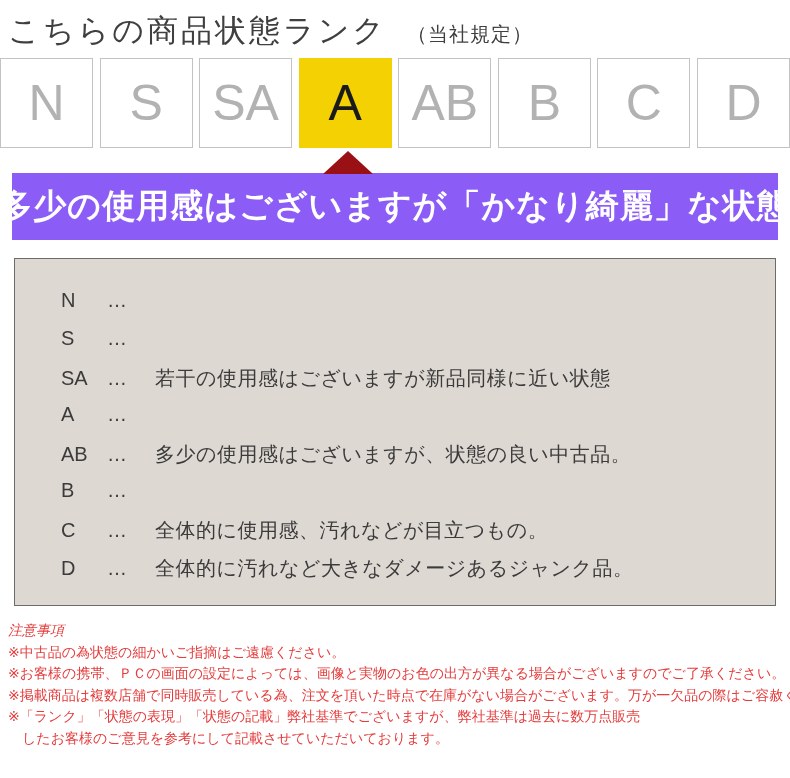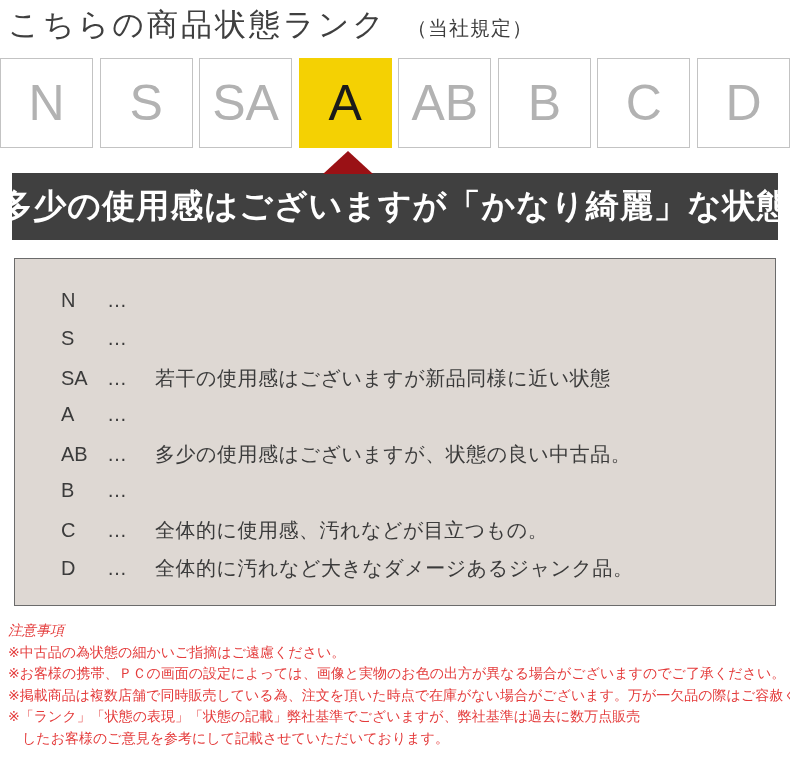--- a/index.html
+++ b/index.html
@@ -4,21 +4,21 @@
 <style>
   html,body{margin:0;padding:0;background:#ffffff;}
   body{
     width:790px;height:778px;position:relative;overflow:hidden;
     font-family:"Liberation Sans","DejaVu Sans",sans-serif;
     -webkit-font-smoothing:antialiased;
   }
 
   
   .title-bar{
-    padding:4px 0 0 8px;height:58px;box-sizing:border-box;
+    padding:10px 0 0 8px;height:58px;box-sizing:border-box;
     display:flex;align-items:baseline;color:#3f3f3f;
     font-family:"Liberation Serif","DejaVu Serif",serif;
   }
   .title-main{font-size:31px;letter-spacing:3px;font-weight:400;}
   .title-sub{font-size:20px;letter-spacing:1px;margin-left:20px;}
 
   
   .rank-row{
     display:flex;justify-content:space-between;
     padding:0;width:790px;box-sizing:border-box;height:90px;
@@ -34,21 +34,21 @@
   }
 
   
   .banner-wrap{position:relative;margin:25px 12px 0 12px;}
   .pointer{
     position:absolute;top:-22px;left:311px;width:0;height:0;
     border-left:25px solid transparent;border-right:25px solid transparent;
     border-bottom:23px solid #9a1115;
   }
   .banner{
-    background:#404040;height:67px;display:flex;align-items:center;justify-content:center;
+    background:#8b5cf6;height:67px;display:flex;align-items:center;justify-content:center;
     color:#ffffff;font-size:33px;font-weight:bold;letter-spacing:1px;white-space:nowrap;
   }
 
   
   .def-box{
     margin:18px 14px 0 14px;height:348px;box-sizing:border-box;
     background:#ded8d3;border:1px solid #6b6b6b;
     padding:30px 20px 0 46px;
   }
   .def-row{

